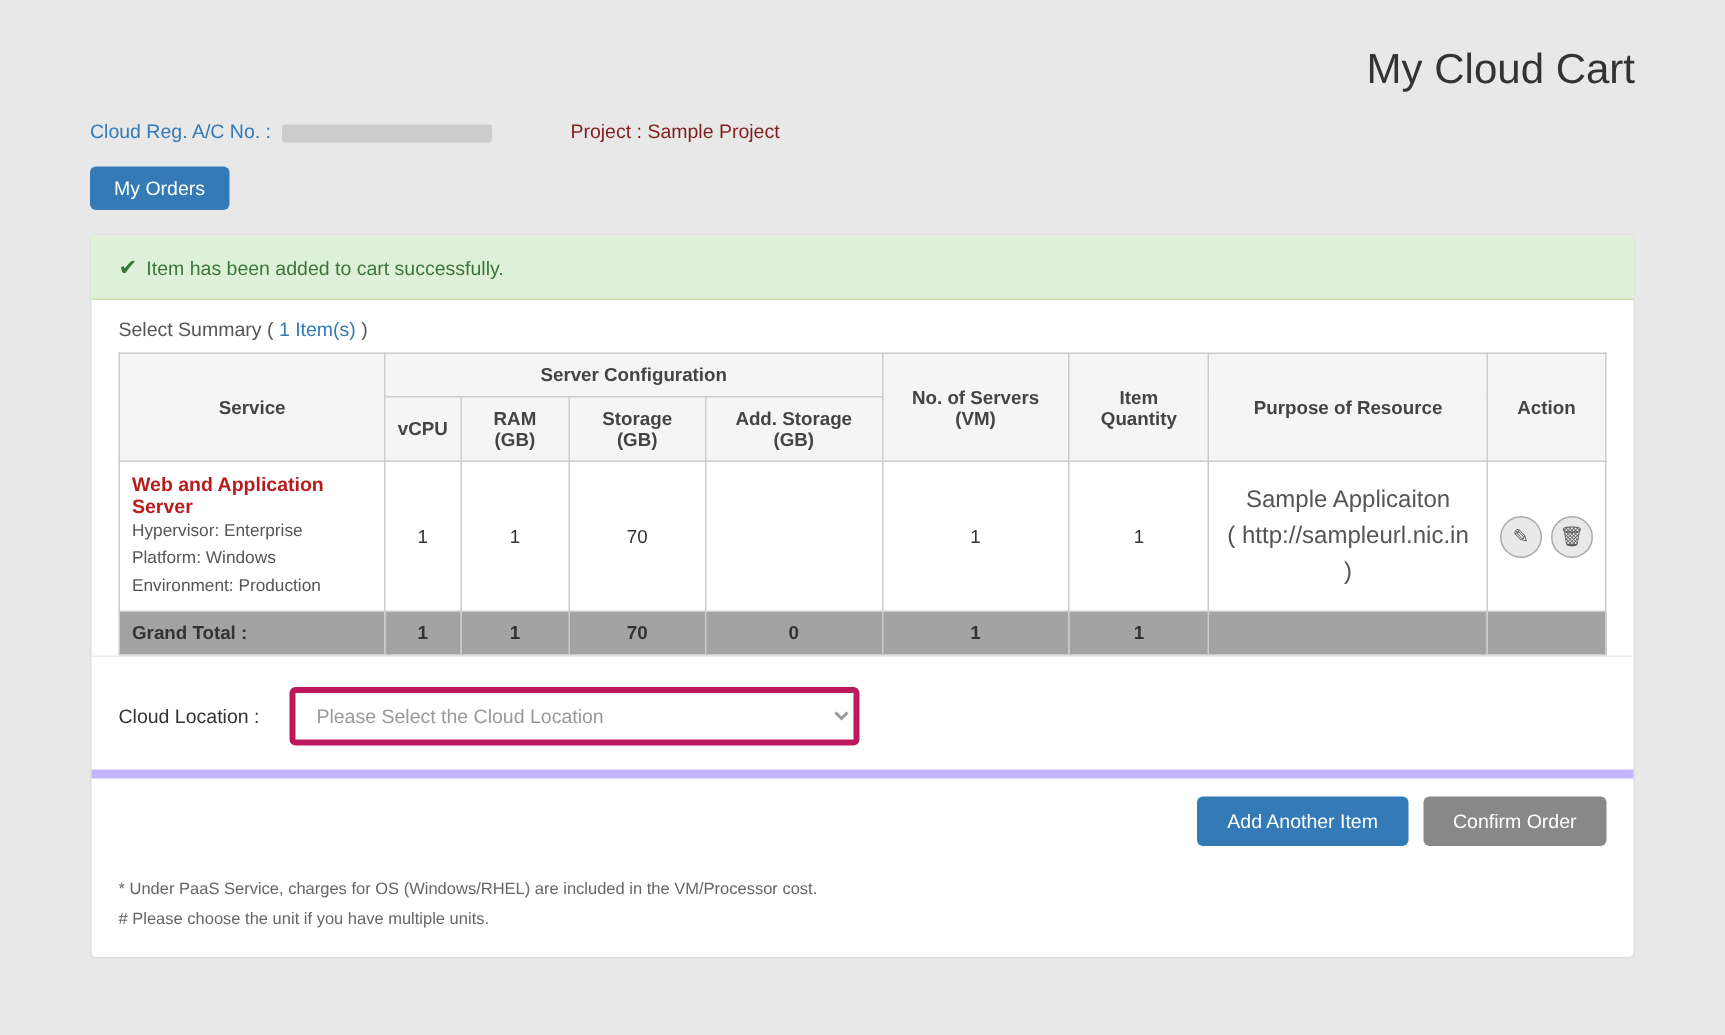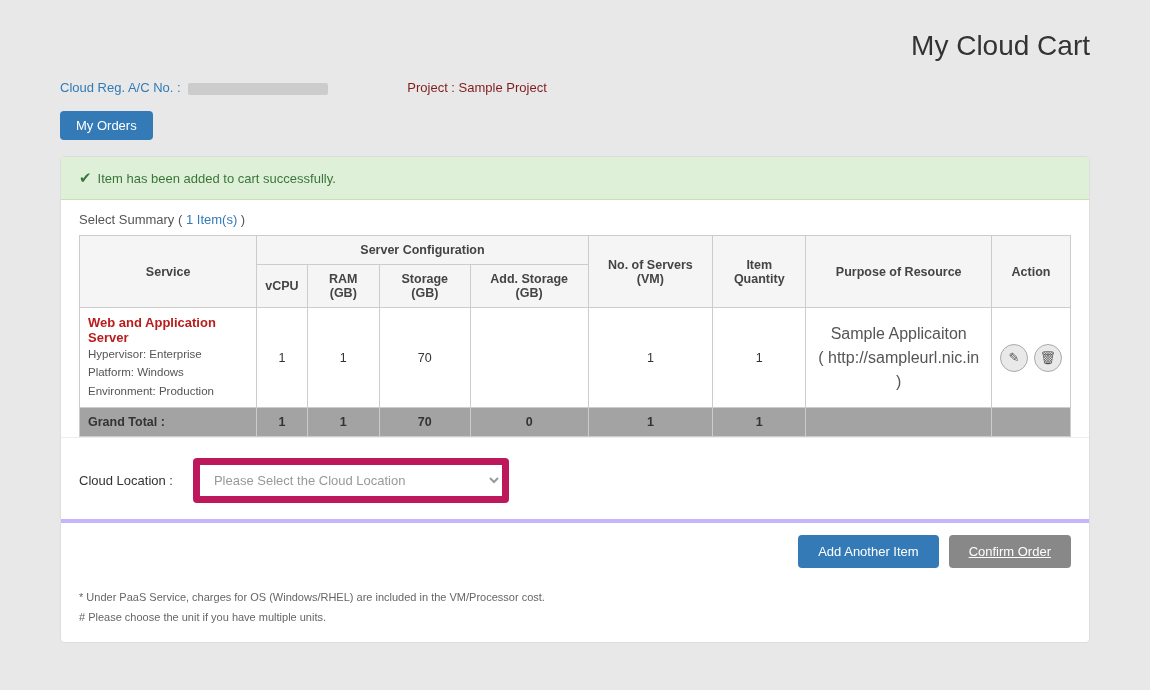--- a/index.html
+++ b/index.html
@@ -17,21 +17,21 @@
     .page-title {
       font-size: 28px;
       font-weight: 300;
       color: #333;
       margin-bottom: 18px;
       text-align: right;
     }
     .meta-row {
       display: flex;
       align-items: center;
-      gap: 63px;
+      gap: 36px;
       margin-bottom: 16px;
       font-size: 13px;
     }
     .meta-label {
       color: #337ab7;
     }
     .meta-value {
       display: inline-block;
       background: #ccc;
       height: 12px;
@@ -144,54 +144,53 @@
       align-items: center;
       gap: 20px;
       border-top: 1px solid #eee;
     }
     .cloud-location-label {
       font-size: 13px;
       color: #333;
       white-space: nowrap;
     }
     .cloud-location-select {
-      width: 316px;
+      width: 380px;
       padding: 7px 10px;
-      border: 7px solid #be185d;
+      border: 4px solid #be185d;
       border-radius: 4px;
       font-size: 13px;
       color: #999;
       background: #fff;
       cursor: pointer;
     }
     .footer-actions {
       padding: 12px 18px;
       display: flex;
       justify-content: flex-end;
       gap: 10px;
-      border-top: 4px solid #c4b5fd;
+      border-top: 6px solid #c4b5fd;
     }
     .btn-add-item {
       background: #337ab7;
       color: #fff;
       border: none;
       padding: 9px 20px;
       border-radius: 4px;
       cursor: pointer;
       font-size: 13px;
     }
     .btn-confirm {
       background: #888;
       color: #fff;
       border: none;
       padding: 9px 20px;
       border-radius: 4px;
       cursor: pointer;
       font-size: 13px;
-      text-decoration: underline;
     }
     .footnotes {
       padding: 8px 18px 14px 18px;
       font-size: 11px;
       color: #666;
       line-height: 1.8;
     }
     .colspan-server {
       background: #f5f5f5;
     }

